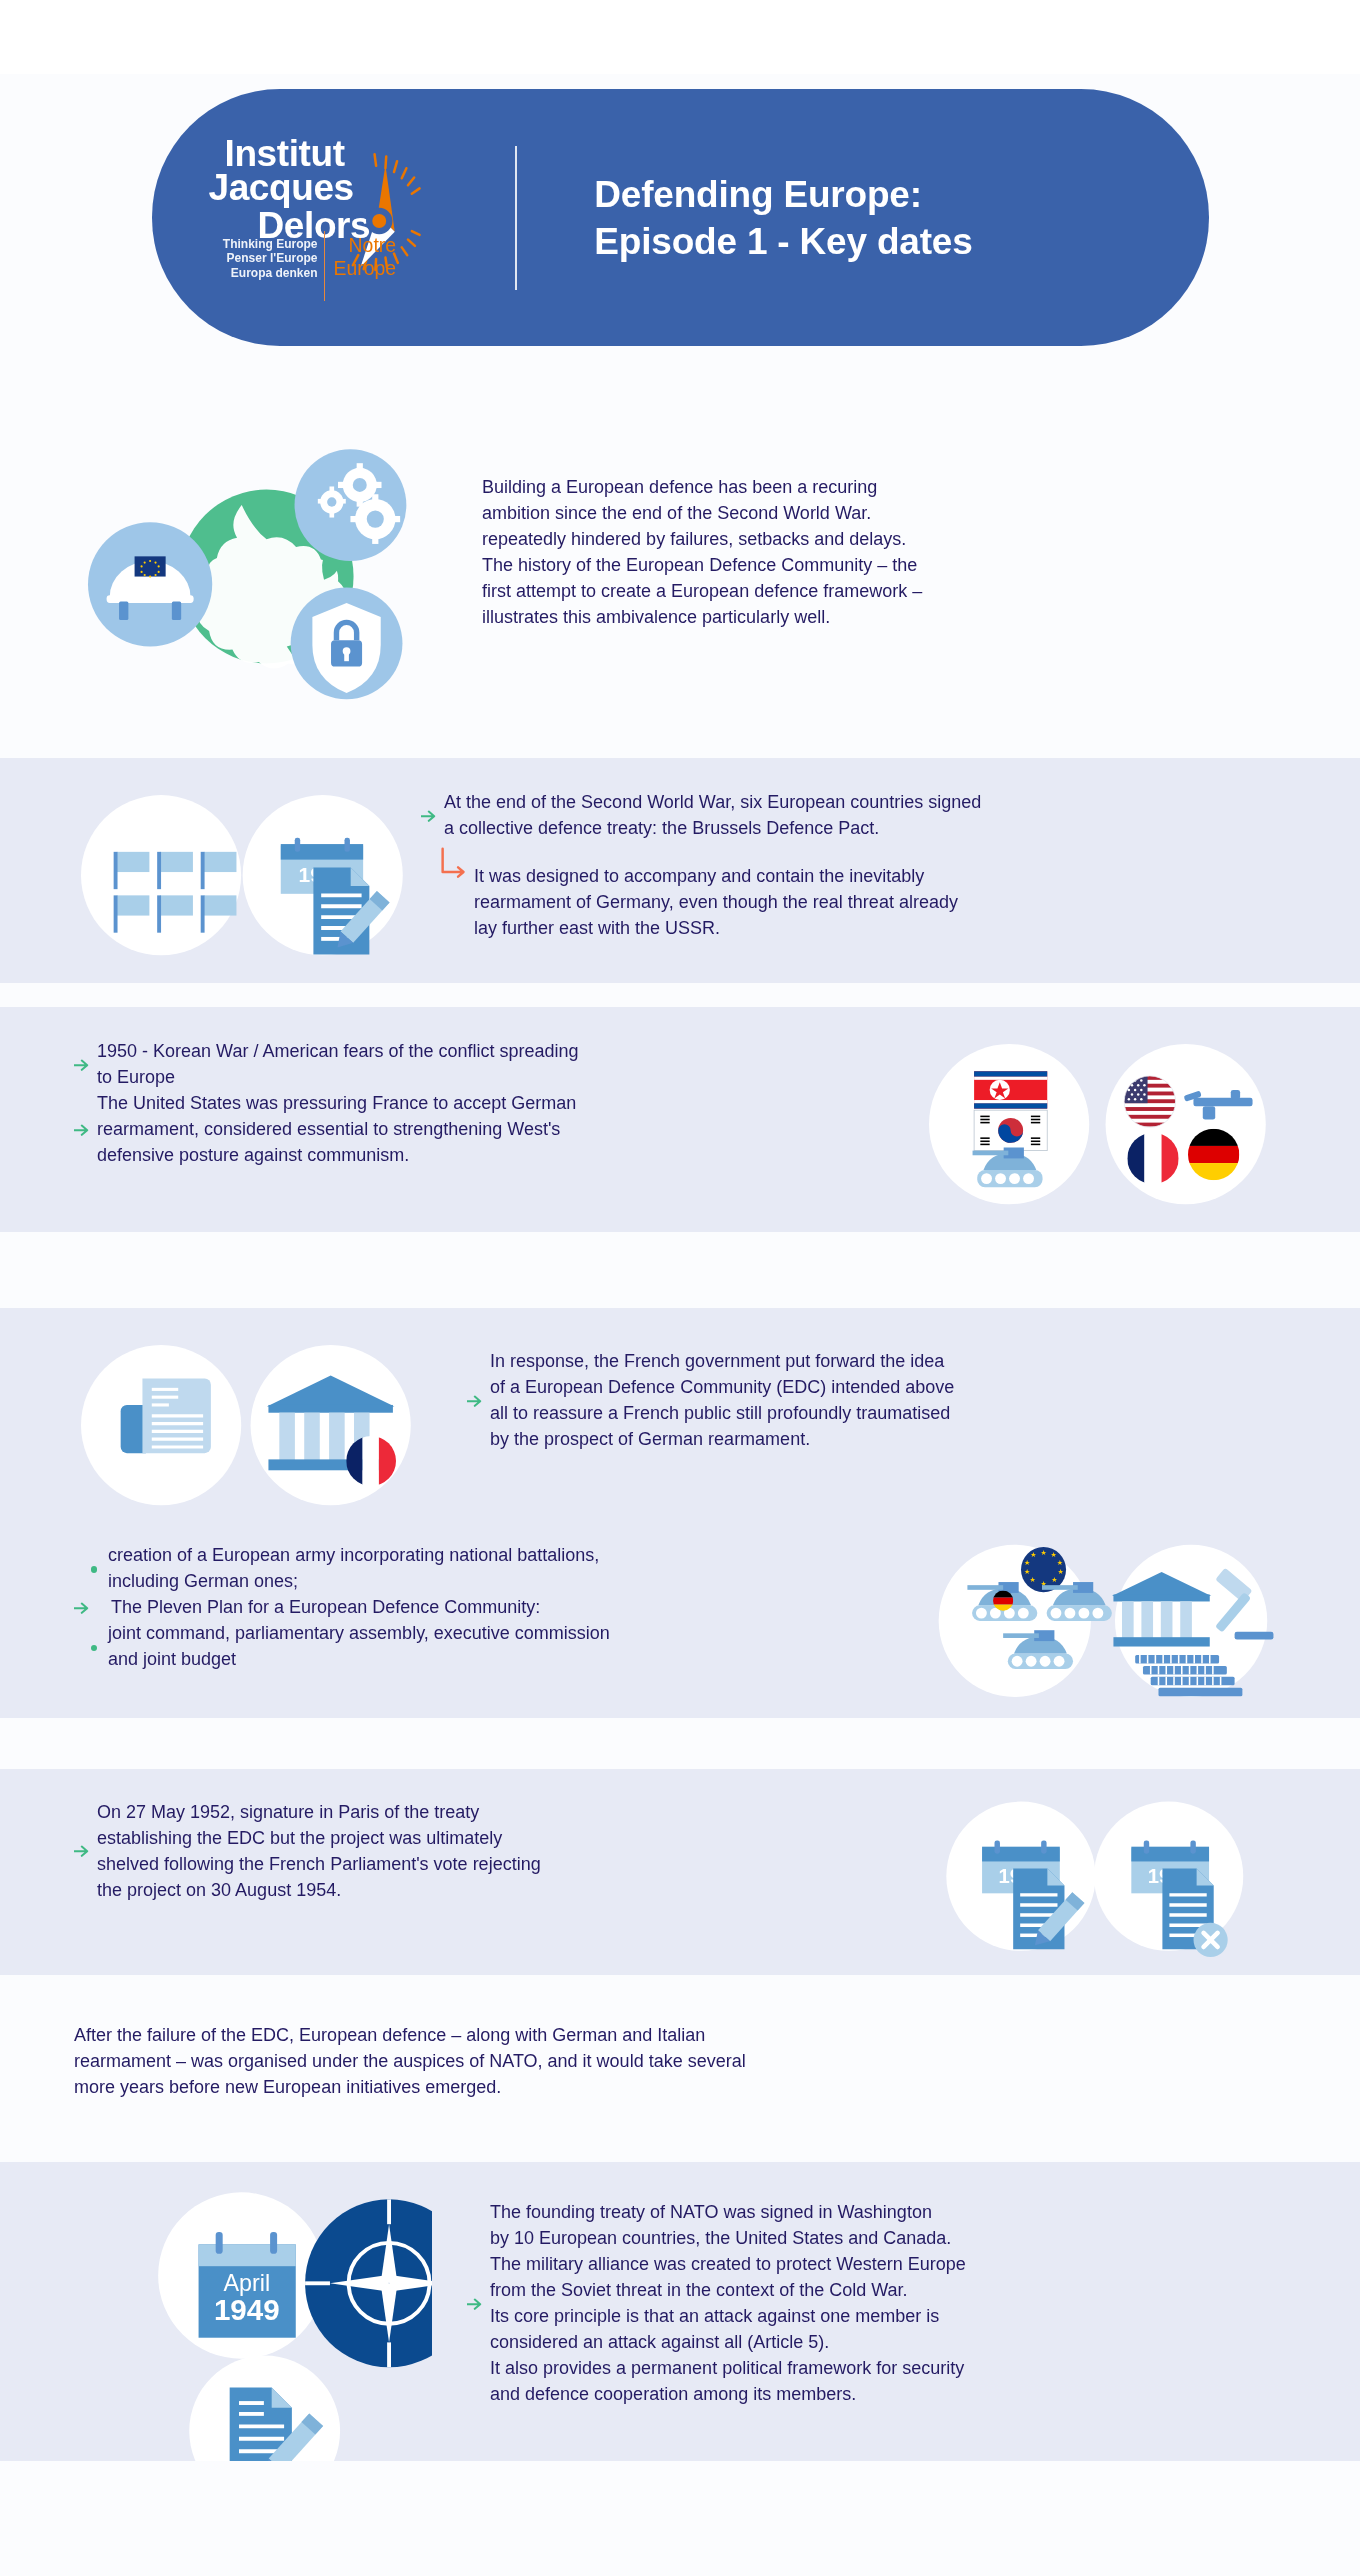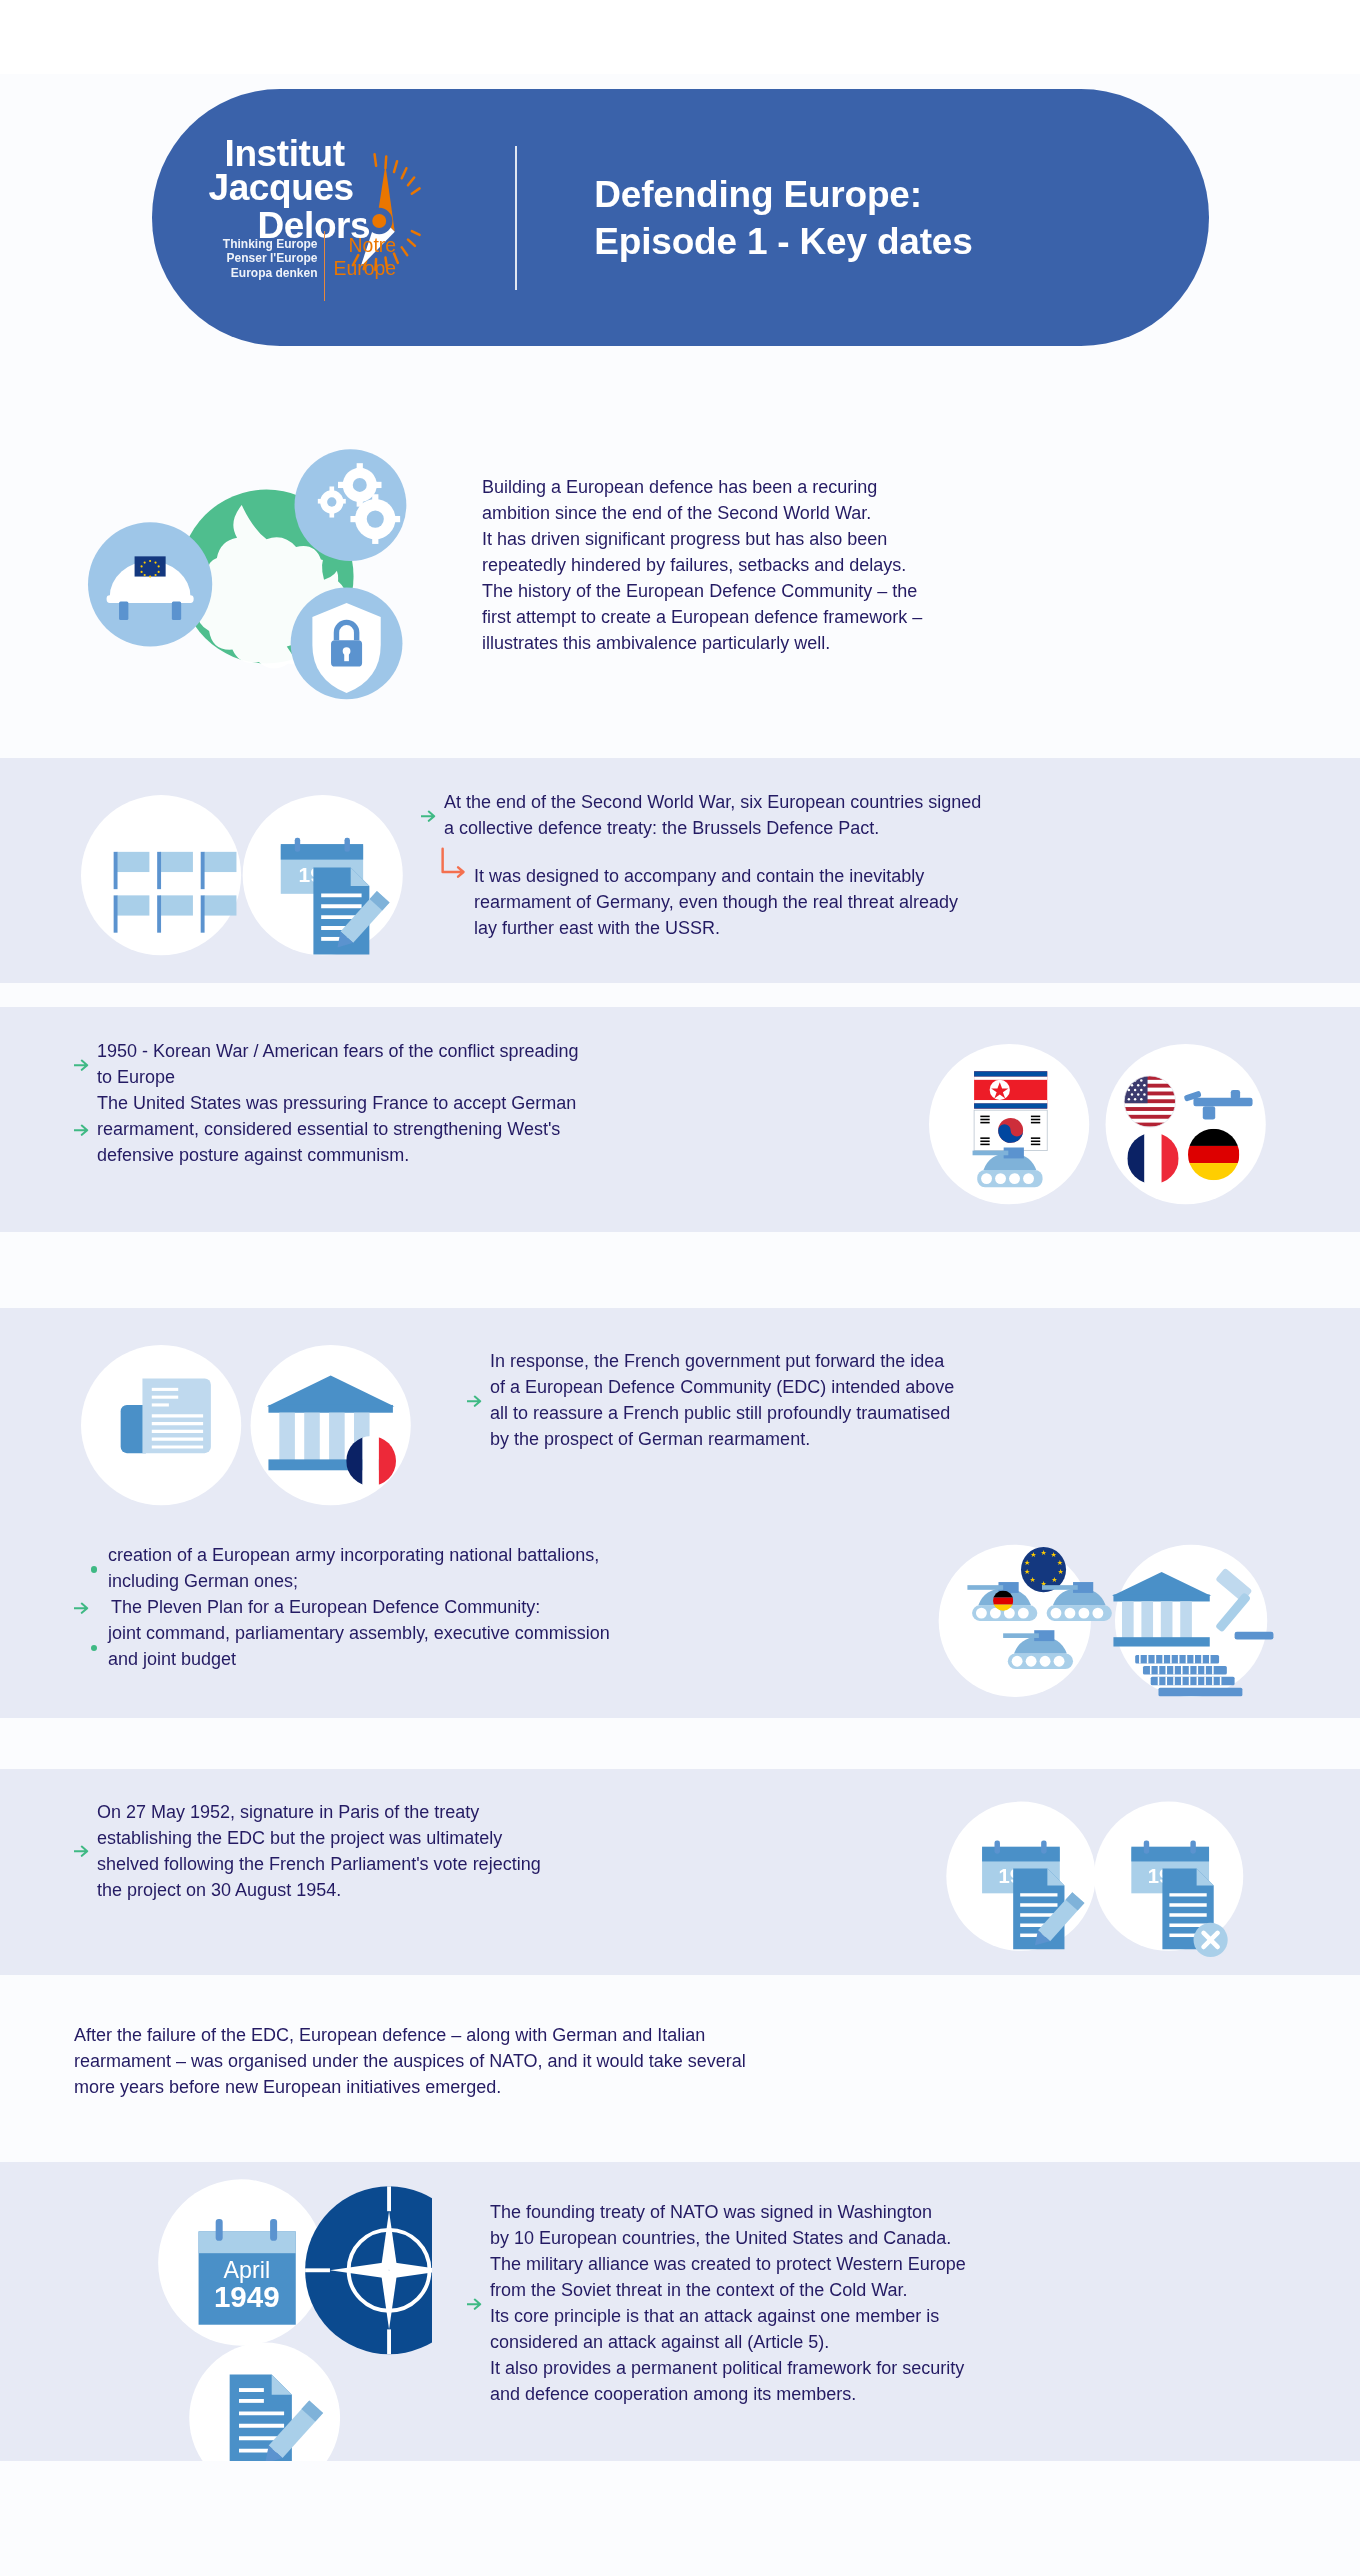--- a/index.html
+++ b/index.html
@@ -202,21 +202,20 @@
         <rect x="315" y="254" width="40" height="34" rx="5" fill="#5b93cf"></rect>
         <path d="M322 254 v-10 a13 13 0 0 1 26 0 v10" fill="none" stroke="#5b93cf" stroke-width="7"></path>
         <circle cx="335" cy="268" r="5" fill="#ffffff"></circle>
         <rect x="332" y="270" width="6" height="11" fill="#ffffff"></rect>
       </svg>
     </div>
 
     <div class="abs body-text" style="left:482px; top:109px; width:793px;">
       <div>Building a European defence has been a recuring</div>
       <div>ambition since the end of the Second World War.</div>
-      <div>It has driven significant progress but has also been</div>
       <div>repeatedly hindered by  failures, setbacks and delays.</div>
       <div>The history of the European Defence Community – the</div>
       <div>first attempt to create a European defence framework –</div>
       <div>illustrates this ambivalence particularly well.</div>
     </div>
   </div>
 
   <div class="sec tint" style="top:758px; height:225px;">
     <div class="abs" style="left:74px; top:19.4px; width:342px; height:187px;">
       <svg width="342" height="187" viewBox="0 0 440 240">
@@ -702,21 +701,21 @@
 
   <div class="sec plain" style="top:1983px; height:179px;">
     <div class="abs body-text" style="left:74px; top:39px; width:1089px;">
       <div>After the failure of the EDC, European defence – along with German and Italian</div>
       <div>rearmament – was organised under the auspices of NATO, and it would take several</div>
       <div>more years before new European initiatives emerged.</div>
     </div>
   </div>
 
   <div class="sec tint" style="top:2162px; height:299px;">
-    <div class="abs" style="left:74px; top:1px; width:358px; height:311px;">
+    <div class="abs" style="left:74px; top:14px; width:358px; height:311px;">
       <svg width="358" height="311" viewBox="0 0 460 400">
         <circle cx="215" cy="128" r="107" fill="#ffffff"></circle>
         <rect x="160" y="88" width="125" height="120" fill="#4a90c8"></rect>
         <rect x="160" y="88" width="125" height="28" fill="#a9cfe9"></rect>
         <rect x="182" y="72" width="9" height="28" rx="4" fill="#5b93cf"></rect>
         <rect x="252" y="72" width="9" height="28" rx="4" fill="#5b93cf"></rect>
         <text x="222" y="148" font-family="Liberation Sans, sans-serif" font-size="30" fill="#ffffff" text-anchor="middle">April</text>
         <text x="222" y="185" font-family="Liberation Sans, sans-serif" font-size="38" font-weight="bold" fill="#ffffff" text-anchor="middle">1949</text>
 
         <g>

